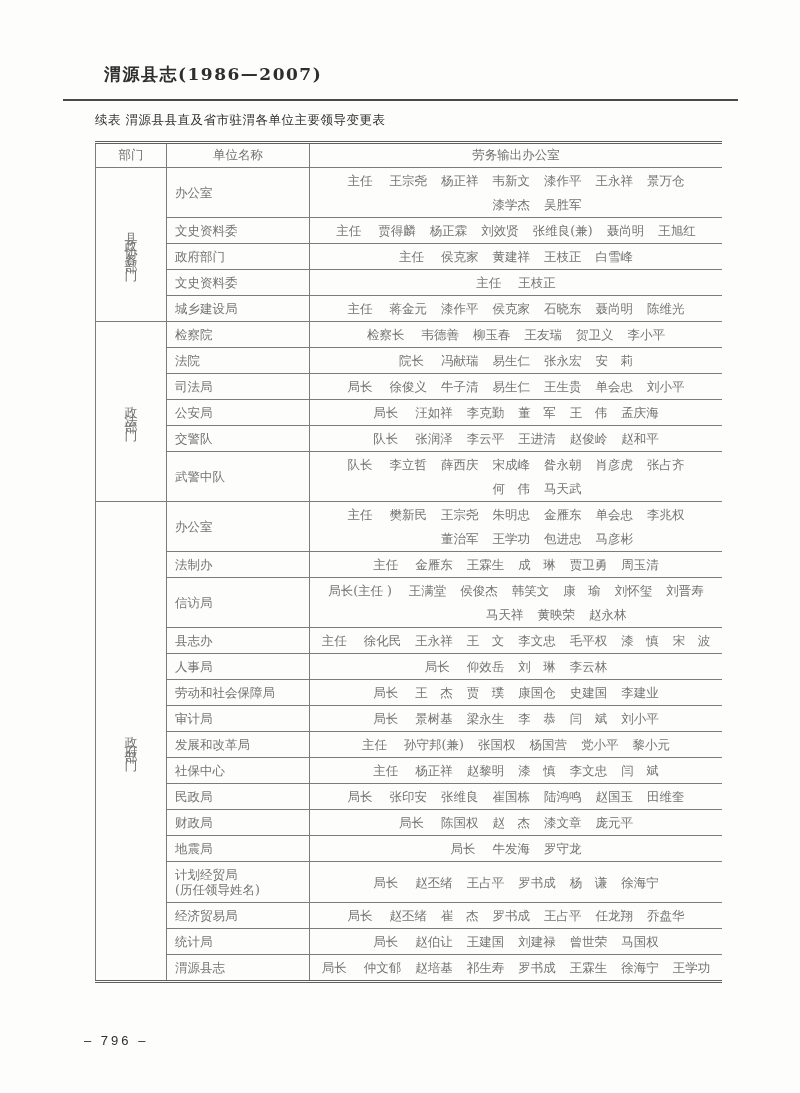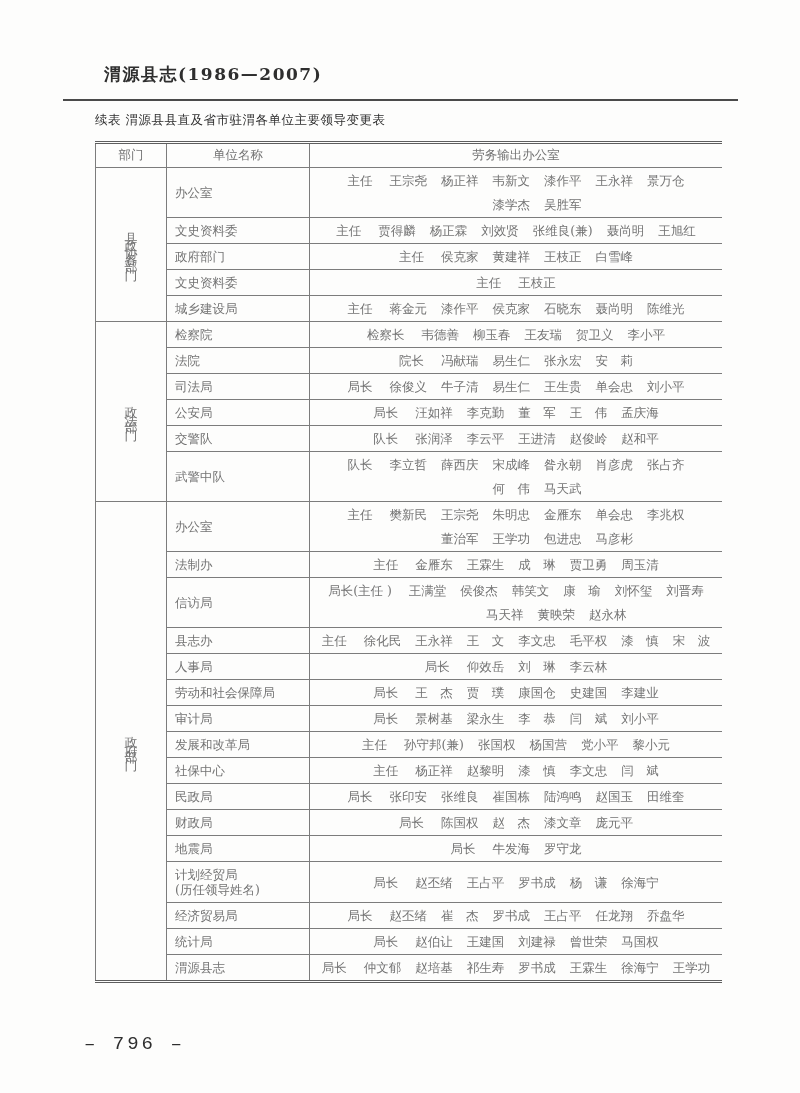--- a/index.html
+++ b/index.html
@@ -60,22 +60,22 @@
   .leader-cell{text-align:left;line-height:15px;}
   .leader-line{white-space:nowrap;text-align:center;}
   .leader-line + .leader-line{margin-top:9px;}
   .leader-title{display:inline-block;margin-right:17px;}
   .leader-title.ghost{visibility:hidden;}
   .leader-name{display:inline-block;margin-right:14px;}
   .leader-name:last-child{margin-right:0;}
 
   .page-number{
     position:absolute;left:84px;top:1033px;
-    font-size:19px;letter-spacing:3px;
-    font-family:Liberation Mono, monospace;
+    font-size:13px;letter-spacing:3px;
+    font-family:Liberation Sans, sans-serif;
   }
 </style>
 </head>
 <body>
 
 <div class="page">
 
   <div class="book-header">渭源县志(1986—2007)</div>
   <div class="header-rule"></div>
 

